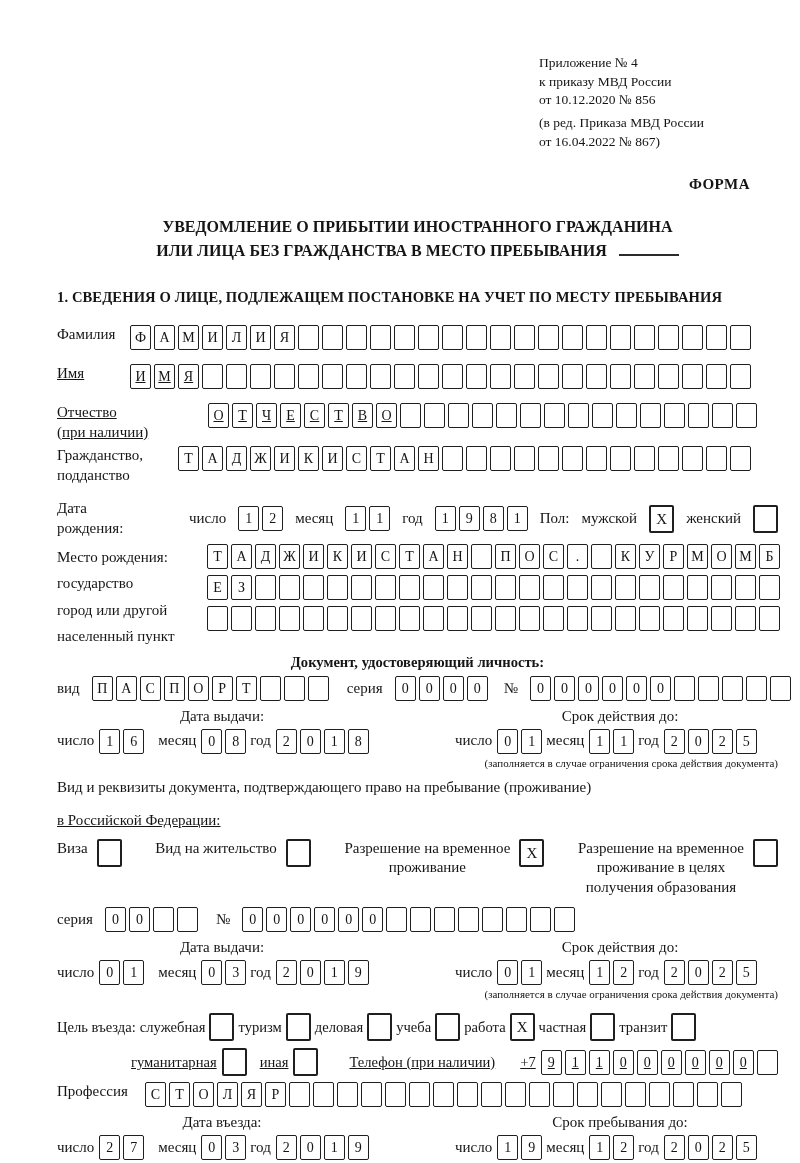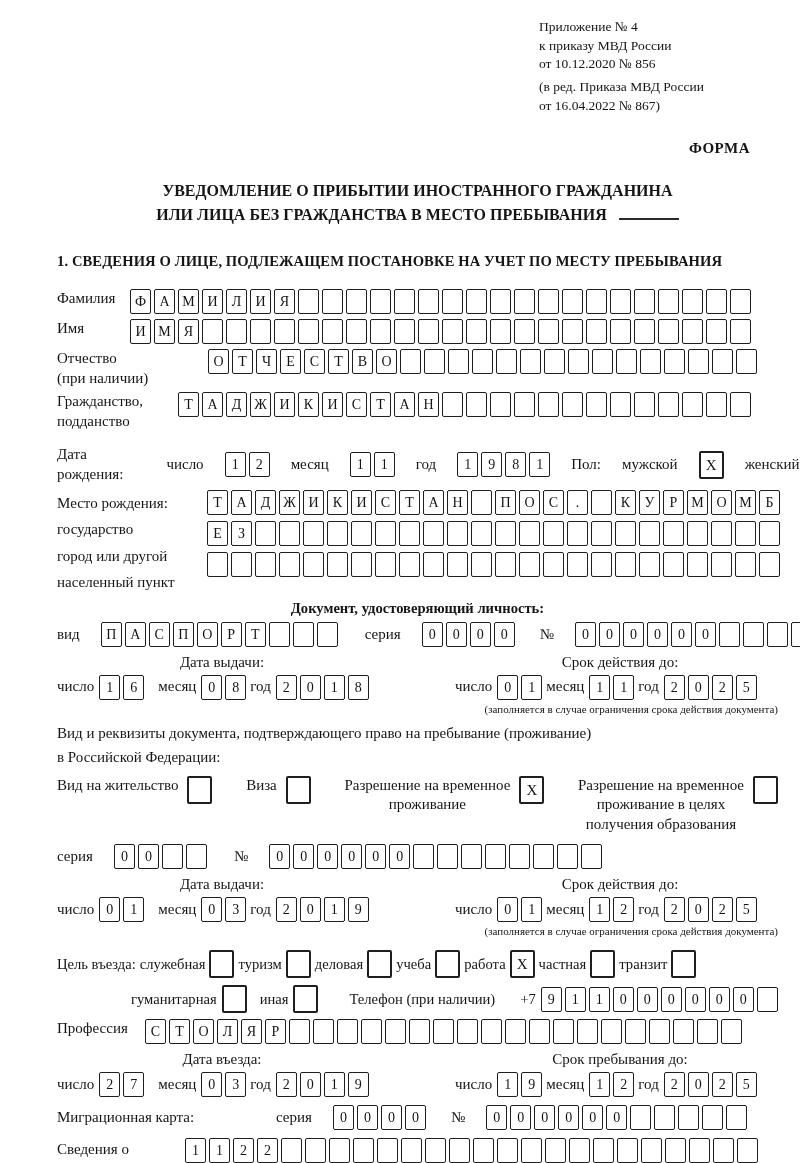--- a/index.html
+++ b/index.html
@@ -1,18 +1,18 @@
 <!DOCTYPE html>
 <html><head>
 <meta charset="utf-8">
 <style>
   html,body{margin:0;padding:0;background:#fff;}
   .page{
     width:800px;height:1163px;box-sizing:border-box;
-    padding:18px 22px 10px 57px;
+    padding:54px 22px 10px 57px;
     background:#fff;color:#151515;
     font-family:"Liberation Serif","DejaVu Serif",serif;
     font-size:15px;line-height:1.3;overflow:hidden;
   }
   .preline{white-space:pre-line;}
   
   .hdr{width:225px;margin-left:auto;margin-right:14px;font-size:13.5px;line-height:1.38;}
   .hdr .grp2{margin-top:4px;}
   .forma{margin:24px 28px 0 0;text-align:right;font-weight:bold;font-size:15px;letter-spacing:.5px;}
   
@@ -24,44 +24,44 @@
   .lbl{flex:none;}
   .boxes{display:flex;gap:3px;flex-wrap:nowrap;}
   .cell{
     flex:none;width:19px;height:23px;border:1.5px solid #1f1f1f;border-radius:2px;
     text-align:center;font-size:14px;line-height:23px;background:#fff;
   }
   .chk{
     flex:none;display:inline-block;width:21px;height:24px;border:2px solid #1f1f1f;border-radius:2px;
     text-align:center;font-size:15px;line-height:24px;vertical-align:middle;background:#fff;
   }
-  .inline{display:flex;align-items:center;gap:21px;flex-wrap:nowrap;}
+  .inline{display:flex;align-items:center;gap:12px;flex-wrap:nowrap;}
   
   .date-pair{display:flex;margin-top:6px;}
   .dgroup-l{flex:none;width:398px;}
   .dgroup-r{flex:none;}
   .dcaption{text-align:center;width:330px;}
   .dgroup-r .dcaption{width:330px;}
   .dfields{display:flex;align-items:center;gap:4px;margin-top:2px;}
   .dfields .boxes{gap:3px;}
   .dfields .dl{margin-right:1px;}
   .note{font-size:11px;text-align:right;margin-top:2px;}
   
   .opts{display:flex;justify-content:space-between;margin-top:8px;}
   .opt{display:flex;align-items:flex-start;gap:9px;}
   .opt .olbl{text-align:center;}
   
   .purpose{display:flex;align-items:center;gap:4px;margin-top:12px;font-size:14.6px;}
-  .purpose2{display:flex;align-items:center;gap:5px;margin-top:7px;margin-left:74px;font-size:14.6px;}
+  .purpose2{display:flex;align-items:center;gap:5px;margin-top:7px;margin-left:74px;font-size:14.6px;text-decoration:underline;}
   .gap-l{margin-left:22px;}
   
   .reps{display:flex;margin-top:8px;}
   .reps .lbl{width:128px;line-height:1.55;}
   .reps-rows .boxes{margin-bottom:6px;}
-  .mt4{margin-top:4px;} .mt5{margin-top:5px;} .mt6{margin-top:6px;} .mt8{margin-top:8px;}
+  .mt4{margin-top:4px;} .mt5{margin-top:14px;text-decoration:underline;} .mt6{margin-top:6px;} .mt8{margin-top:8px;}
   .mt10{margin-top:10px;} .mt14{margin-top:14px;} .mt18{margin-top:18px;}
   .bold{font-weight:bold;}
   .center{text-align:center;font-family:Liberation Serif, serif;}
 </style>
 </head>
 <body>
 
 <div class="page">
 
   <div class="hdr">
@@ -413,25 +413,25 @@
       </div>
     </div>
   </div>
   <div class="note">(заполняется в случае ограничения срока действия документа)</div>
 
   <div class="mt8">Вид и реквизиты документа, подтверждающего право на пребывание (проживание)</div>
   <div class="mt5">в Российской Федерации:</div>
 
   <div class="opts">
     <div class="opt">
+      <span class="olbl preline">Виза</span>
+      <span class="chk"></span>
+    </div>
+    <div class="opt">
       <span class="olbl preline">Вид на жительство</span>
-      <span class="chk"></span>
-    </div>
-    <div class="opt">
-      <span class="olbl preline">Виза</span>
       <span class="chk"></span>
     </div>
     <div class="opt">
       <span class="olbl preline">Разрешение на временное
 проживание</span>
       <span class="chk">X</span>
     </div>
     <div class="opt">
       <span class="olbl preline">Разрешение на временное
 проживание в целях

